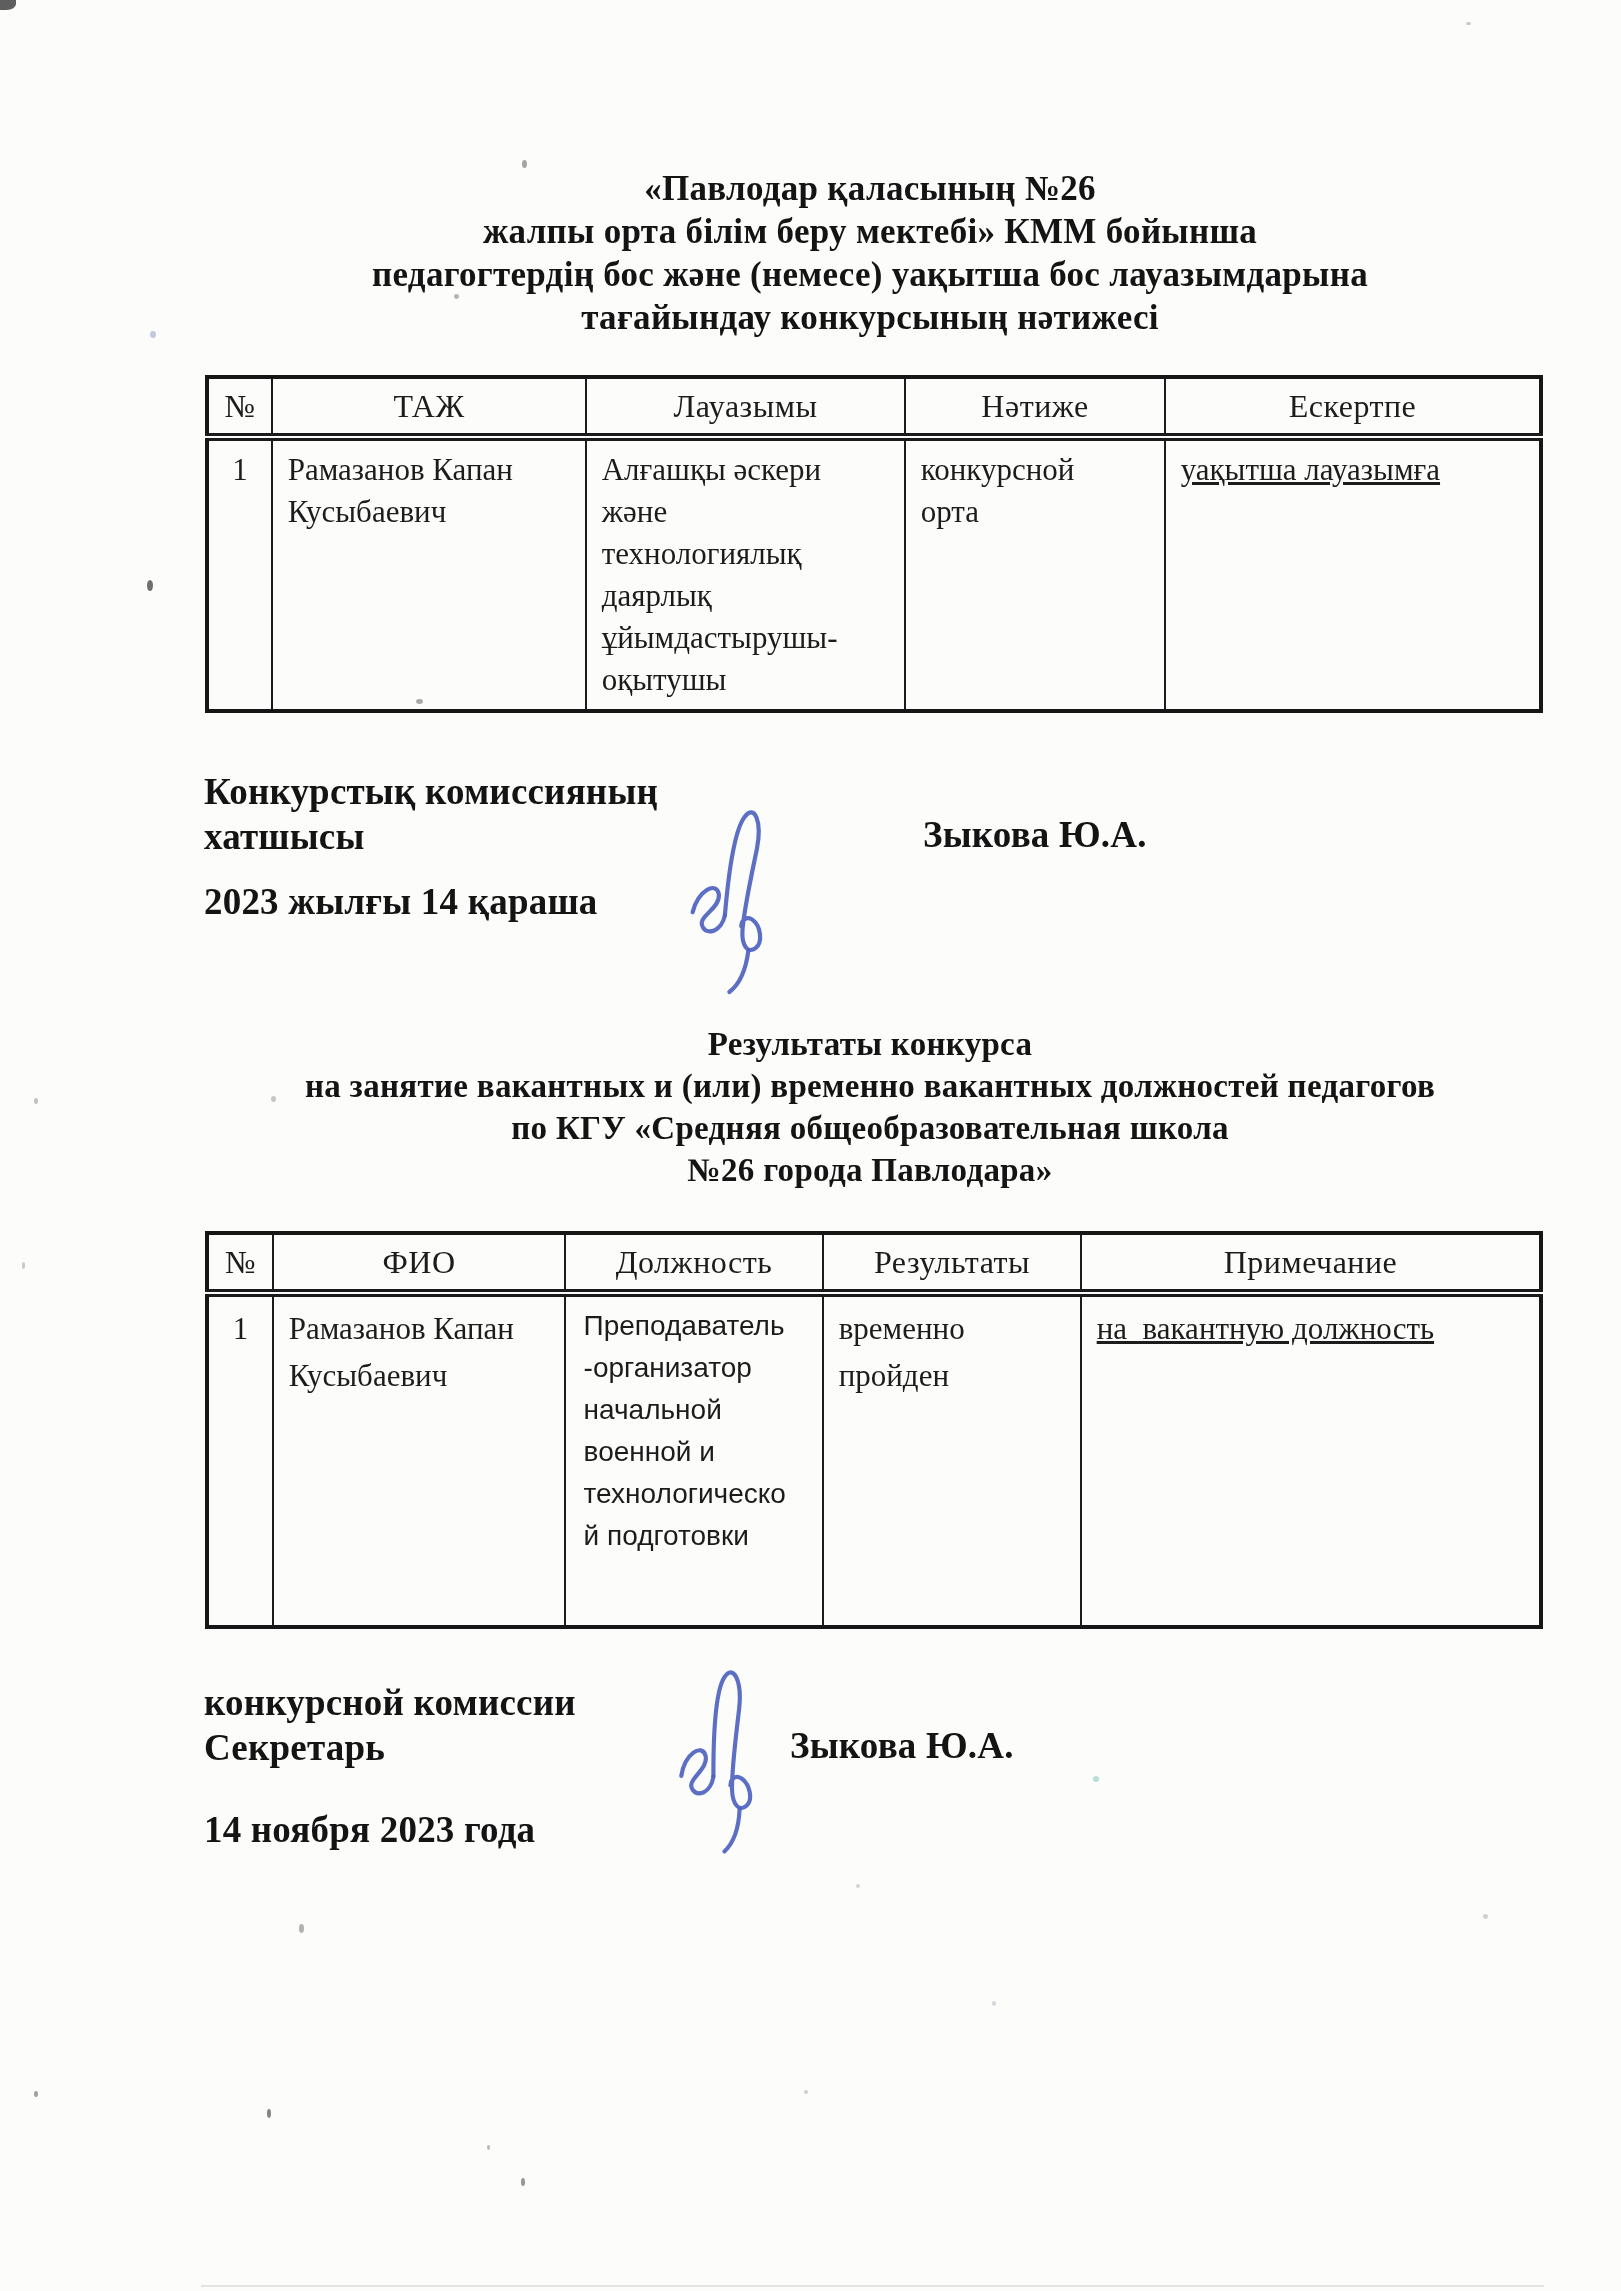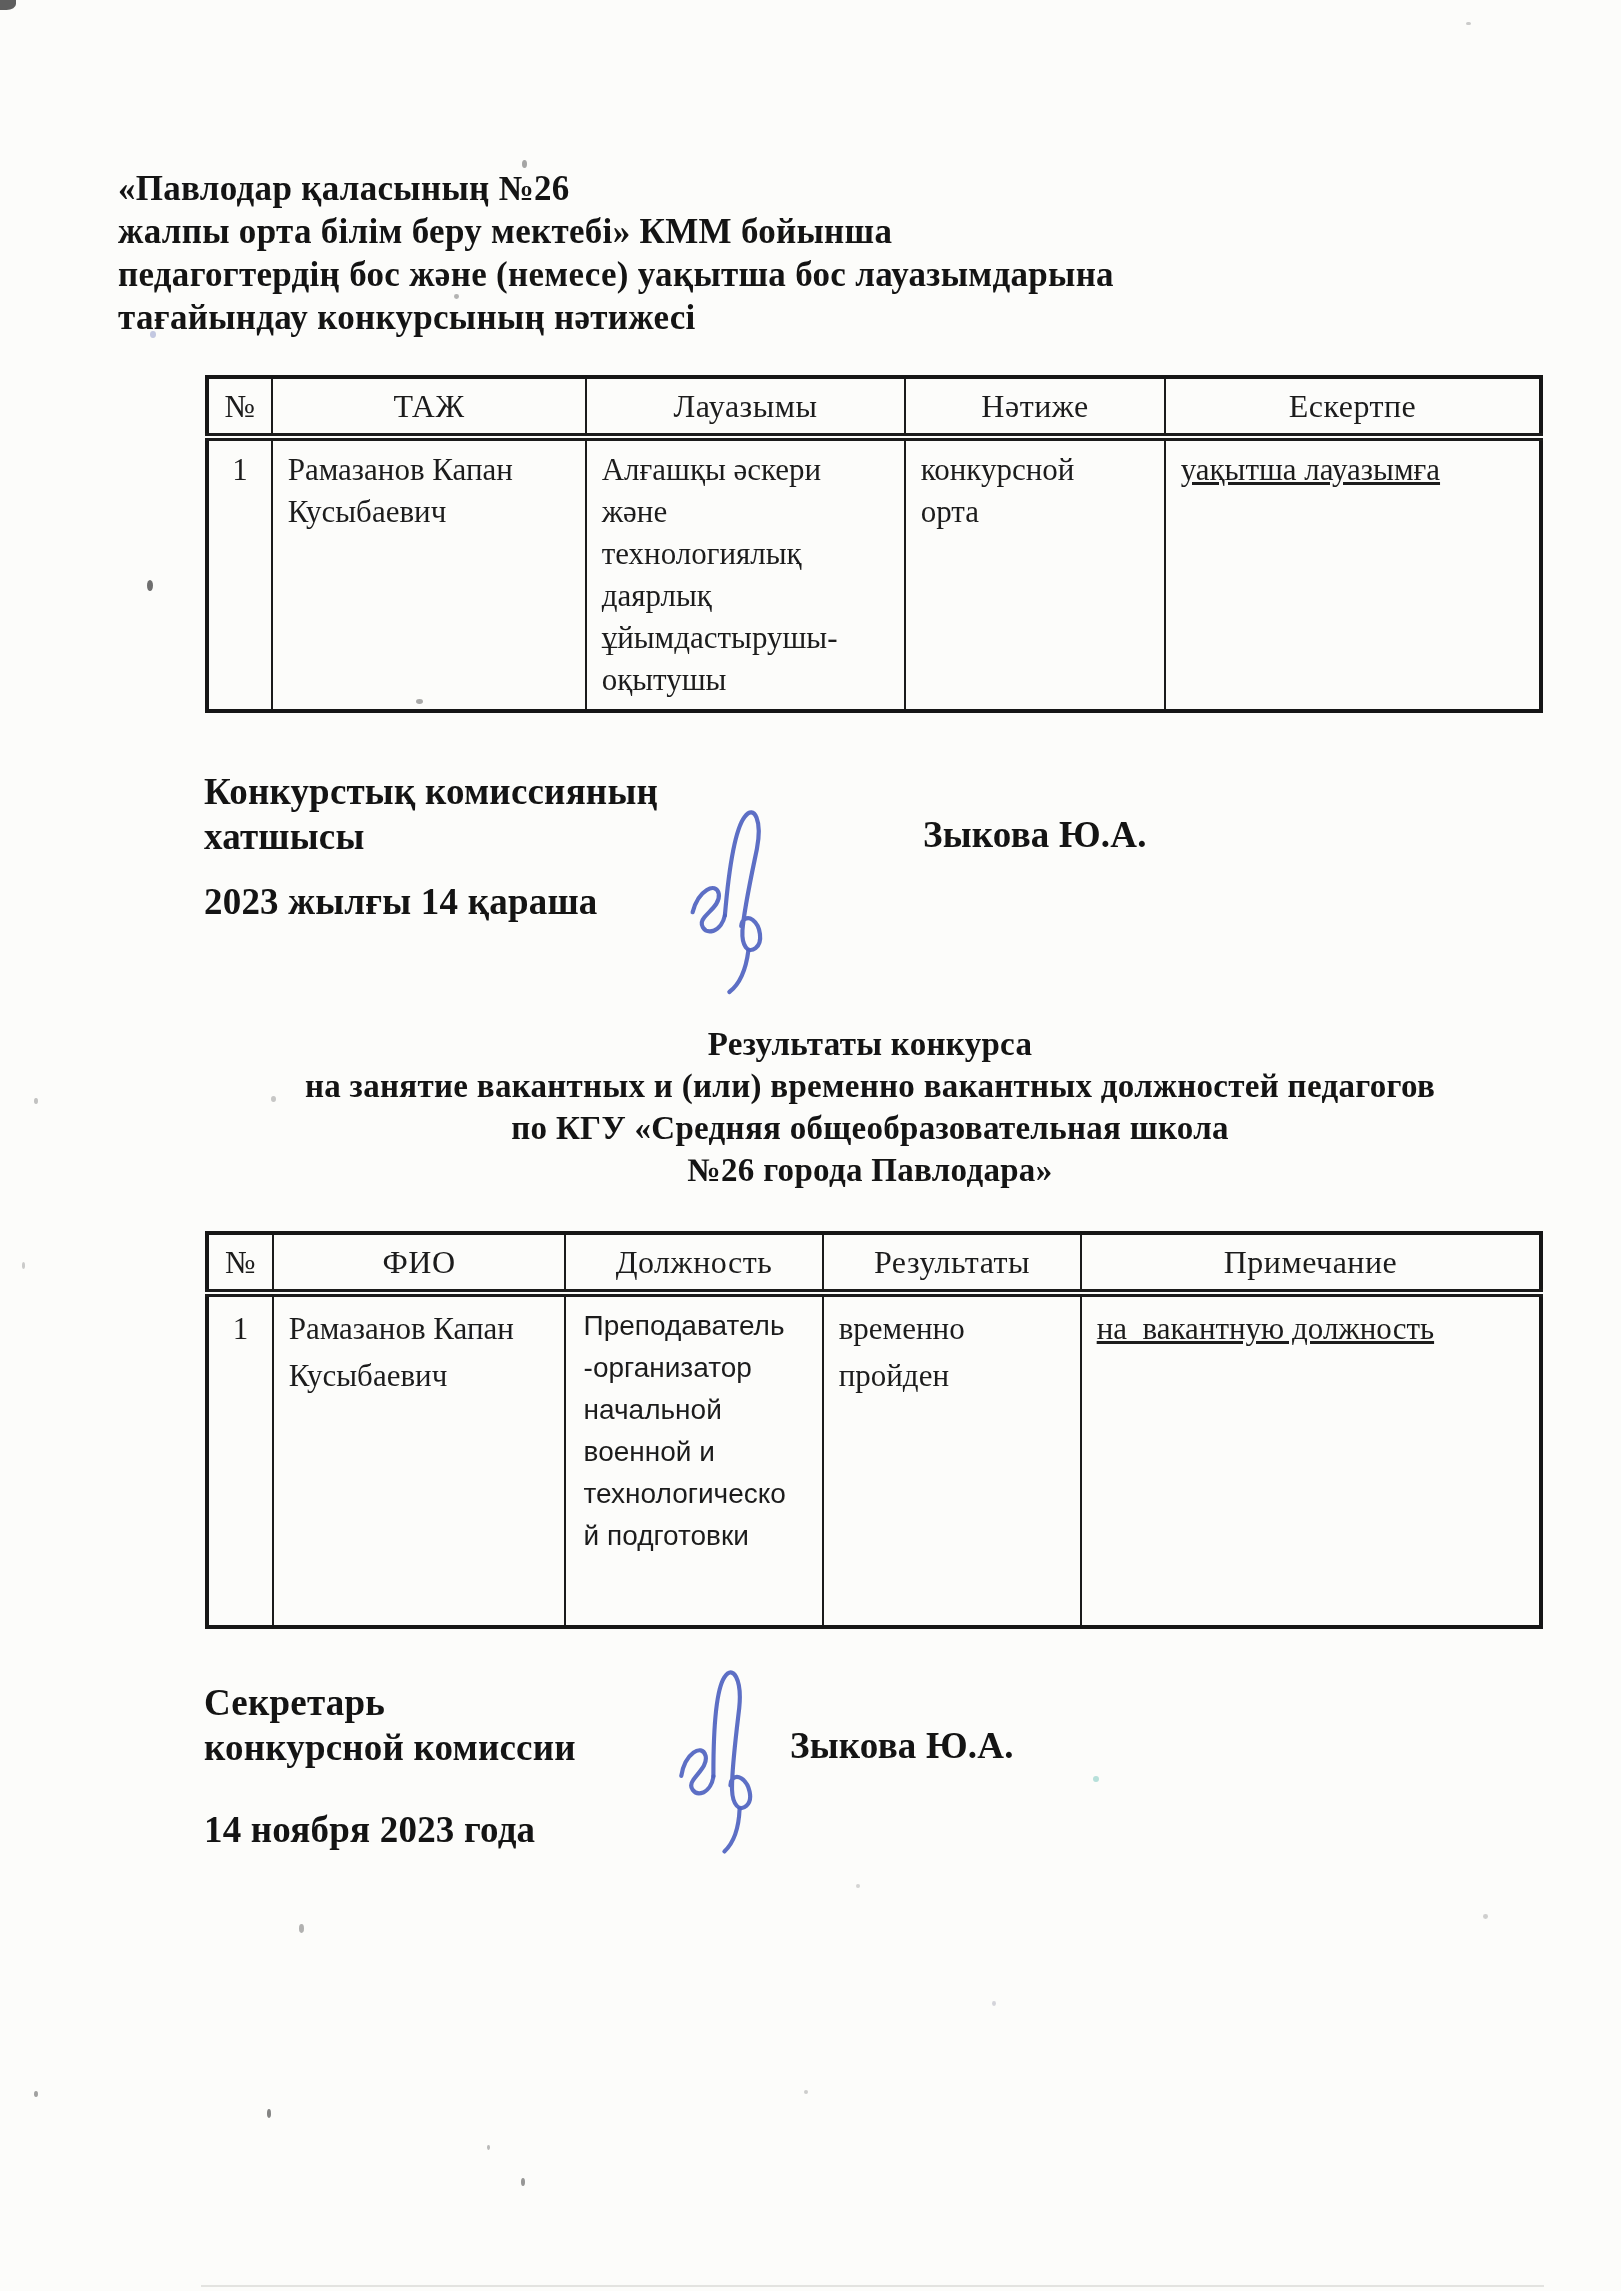--- a/index.html
+++ b/index.html
@@ -9,21 +9,21 @@
     margin:0 auto;
     background:#fcfcfa;
     font-family:"Liberation Serif","DejaVu Serif",serif;
     color:#1c1c1c;
     overflow:hidden;
   }
 
   
   .kz-title{
     position:absolute;left:118px;top:167px;width:1504px;
-    font-weight:bold;font-size:35px;line-height:43px;
+    text-align:center;font-weight:bold;font-size:35px;line-height:43px;
     color:#141414;letter-spacing:0.3px;
   }
   .ru-title{
     position:absolute;left:118px;top:1023px;width:1504px;
     text-align:center;font-weight:bold;font-size:33px;line-height:42px;
     color:#141414;letter-spacing:0.3px;
   }
 
   
   .doc-table{
@@ -190,22 +190,22 @@
           <div>пройден</div>
         </td>
         <td>
           <div class="cell-note">на  вакантную должность</div>
         </td>
       </tr>
     </tbody>
   </table>
 
   <div class="sig sig2">
+    <div>конкурсной комиссии</div>
     <div>Секретарь</div>
-    <div>конкурсной комиссии</div>
     <span class="sig-name">Зыкова Ю.А.</span>
     <svg class="ink ink2" viewBox="0 0 150 230" aria-hidden="true">
       <path d="M38,128 C46,104 66,96 68,110 C69,121 56,128 50,135 C44,141 48,152 59,150 C66,148 71,141 73,134" stroke="#4f63c0"></path>
       <path d="M73,134 C78,102 88,44 102,28 C114,14 121,34 113,64 C104,96 94,130 91,152 C89,168 95,178 104,172 C113,166 111,148 103,141 C97,136 91,140 90,147" stroke="#4f63c0"></path>
       <path d="M96,174 C92,194 84,210 72,218" stroke="#4f63c0"></path>
     </svg>
     <div class="sig-date">14 ноября 2023 года</div>
   </div>
 
   <div>

